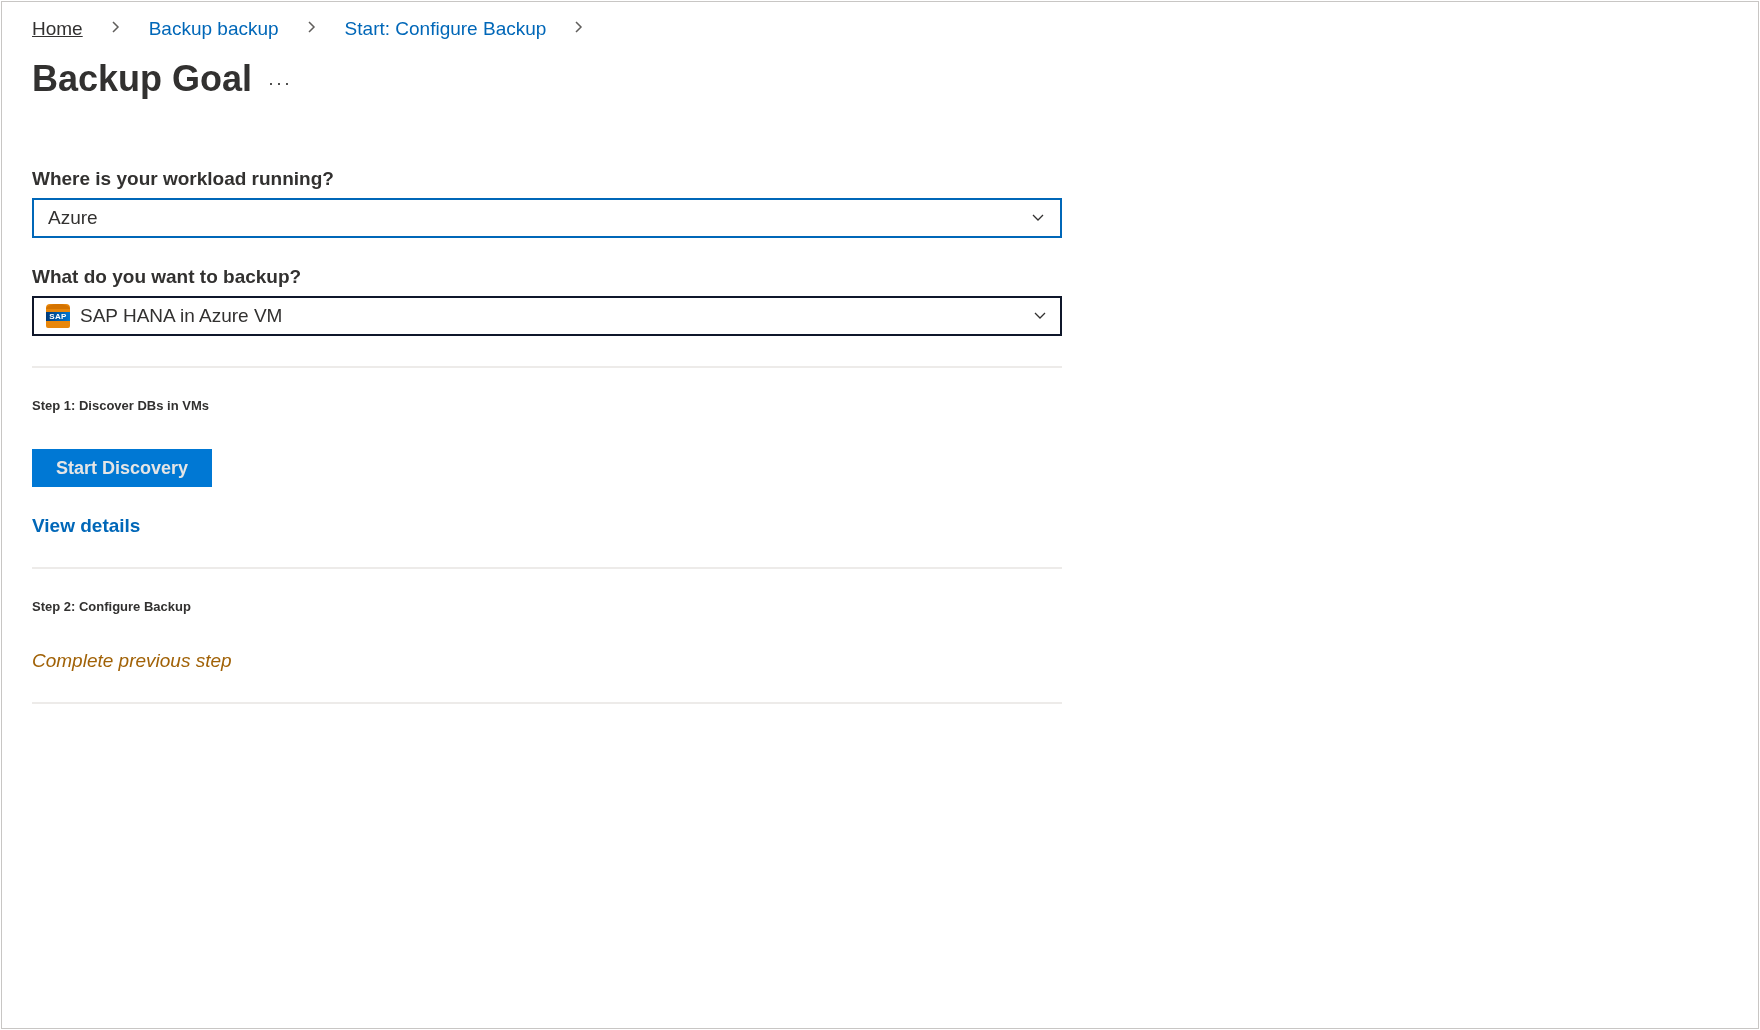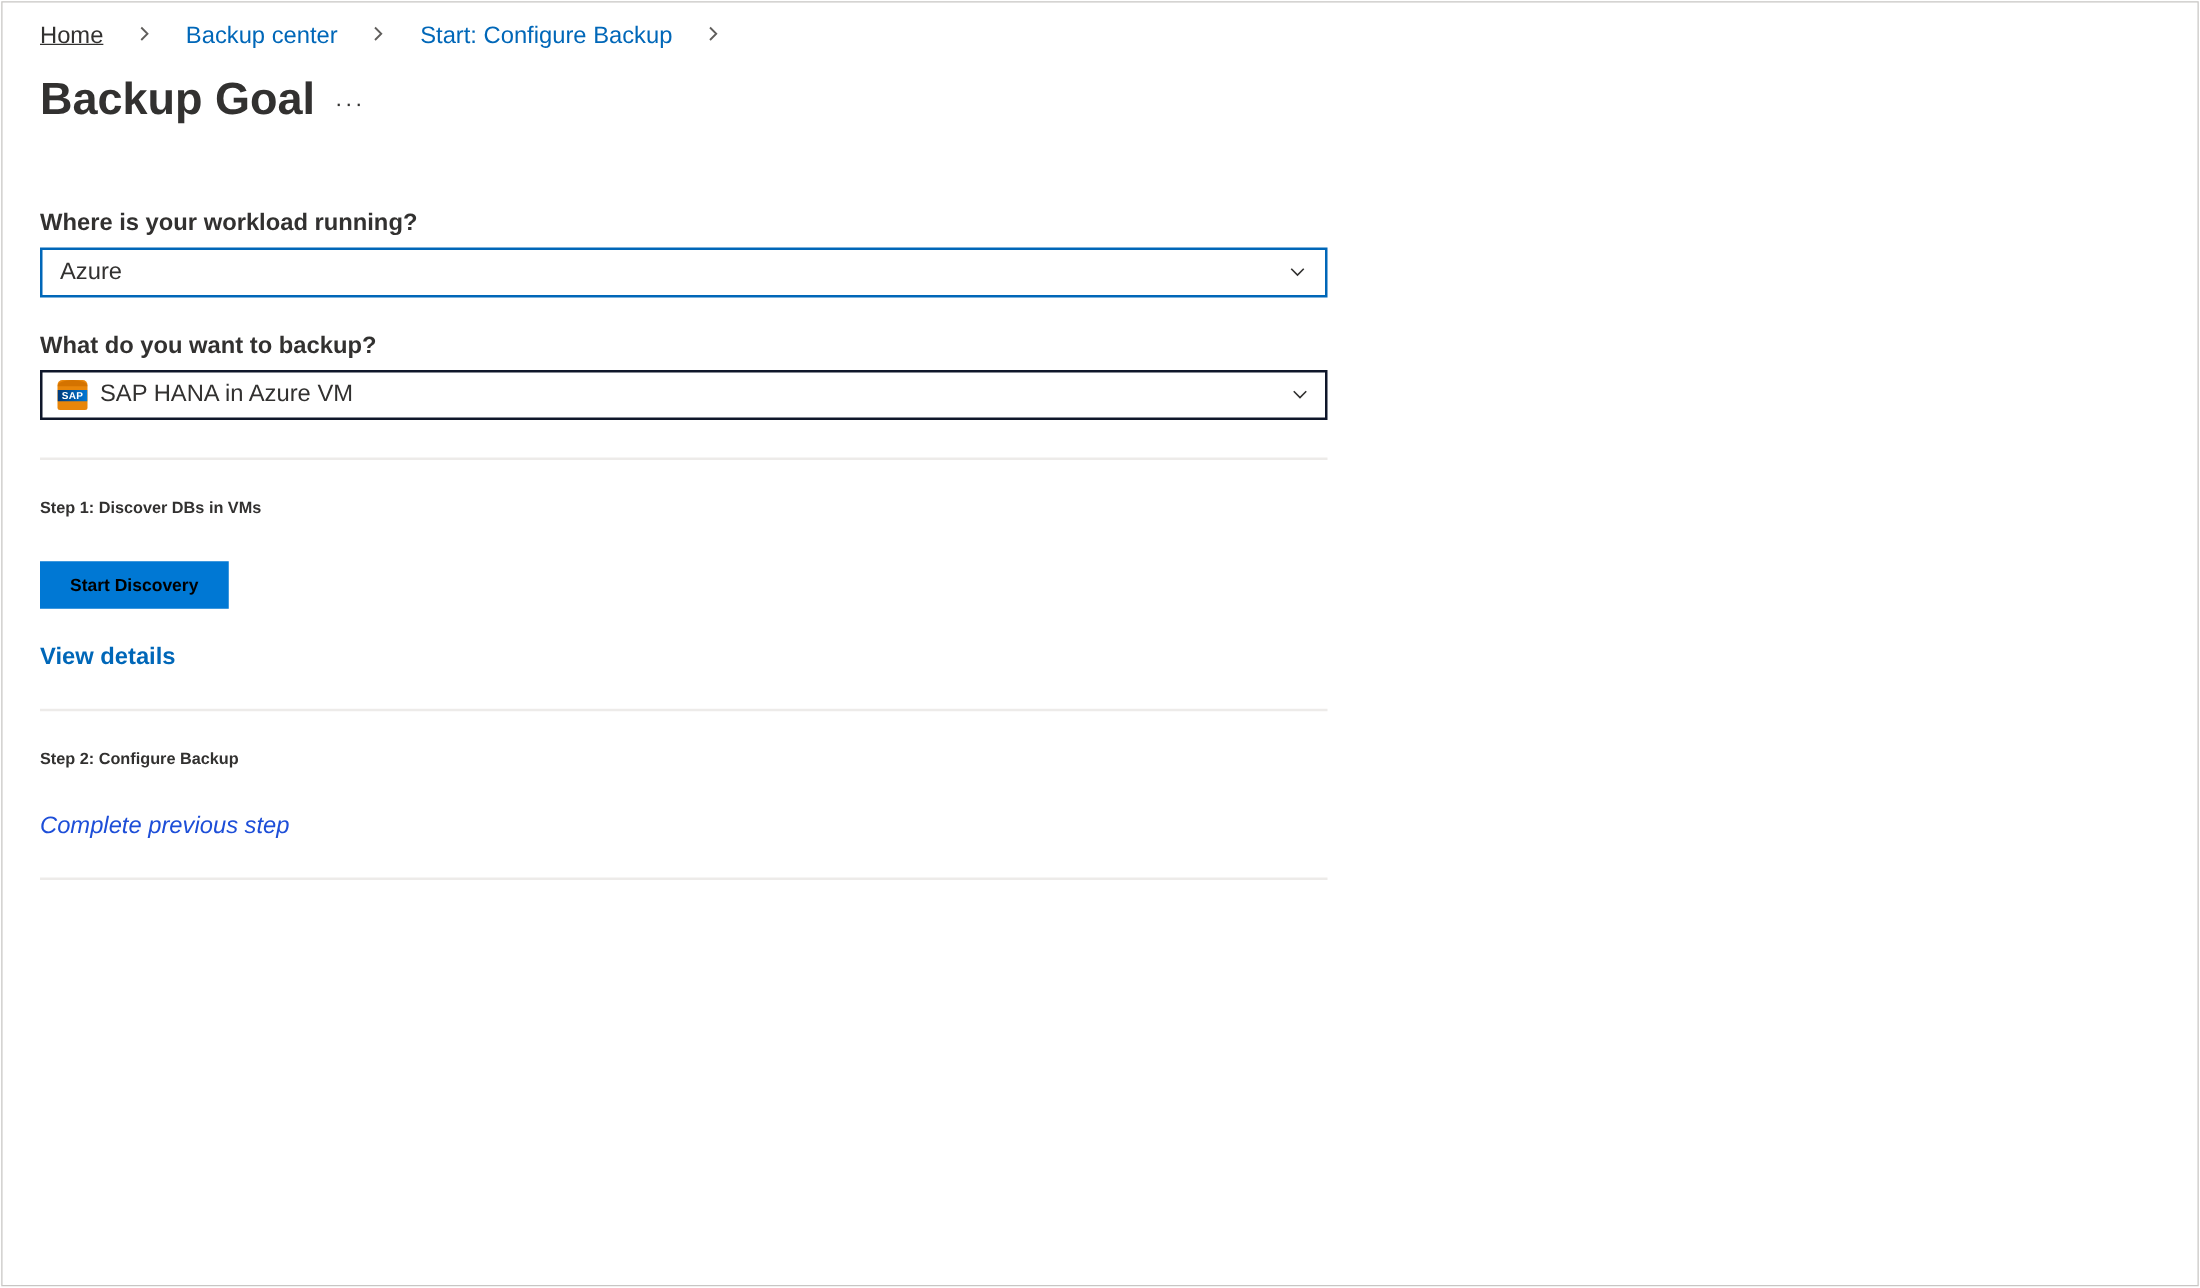--- a/index.html
+++ b/index.html
@@ -150,56 +150,56 @@
       font-size: 13px;
       font-weight: 700;
       color: #323130;
       margin-bottom: 36px;
     }
     .step-title.step2 {
       margin-bottom: 36px;
     }
     .primary-button {
       background: #0078d4;
-      color: #000000;
+      color: #e5e5e5;
       border: none;
       padding: 8px 24px;
-      font-size: 14px;
+      font-size: 18px;
       font-weight: 600;
       cursor: pointer;
       font-family: inherit;
       height: 38px;
     }
     .link-button {
       color: #0067b8;
       font-size: 19px;
       font-weight: 600;
       cursor: pointer;
       margin-top: 28px;
       display: inline-block;
     }
     .step2-hint {
       font-size: 19px;
       font-style: italic;
-      color: #1d4ed8;
+      color: #a16207;
     }
   </style>
 </head>
 <body>
 
 <div class="page-container">
 
   <nav class="breadcrumb">
     <span class="breadcrumb-link home">Home</span>
     <span class="breadcrumb-sep">
       <svg width="10" height="14" viewBox="0 0 10 14">
           <path d="M2 2 L7 7 L2 12" stroke="#605e5c" stroke-width="1.5" fill="none"></path>
         </svg>
     </span>
-    <span class="breadcrumb-link">Backup center</span>
+    <span class="breadcrumb-link">Backup backup</span>
     <span class="breadcrumb-sep">
       <svg width="10" height="14" viewBox="0 0 10 14">
           <path d="M2 2 L7 7 L2 12" stroke="#605e5c" stroke-width="1.5" fill="none"></path>
         </svg>
     </span>
     <span class="breadcrumb-link">Start: Configure Backup</span>
     <span class="breadcrumb-sep">
       <svg width="10" height="14" viewBox="0 0 10 14">
           <path d="M2 2 L7 7 L2 12" stroke="#605e5c" stroke-width="1.5" fill="none"></path>
         </svg>

